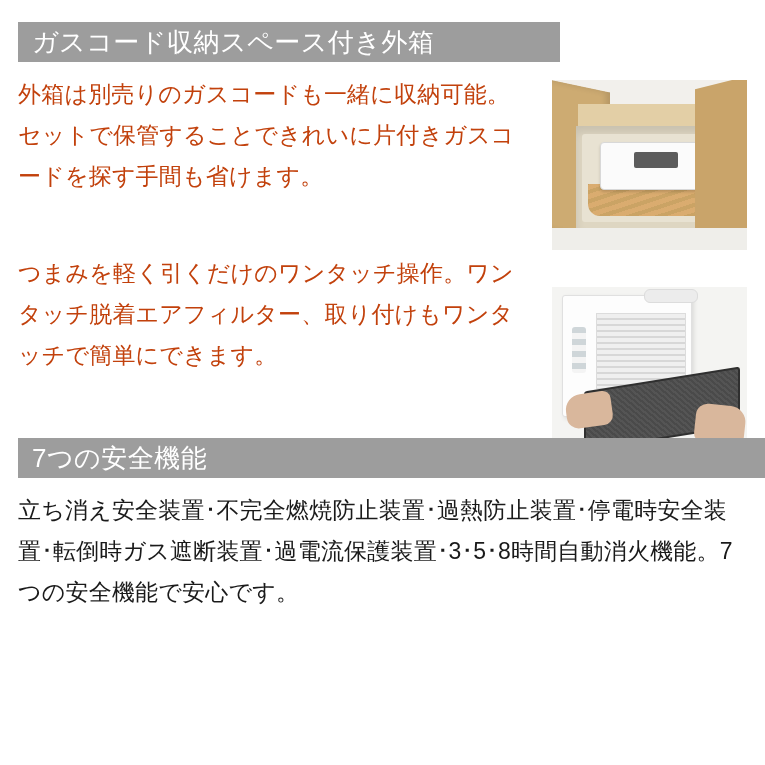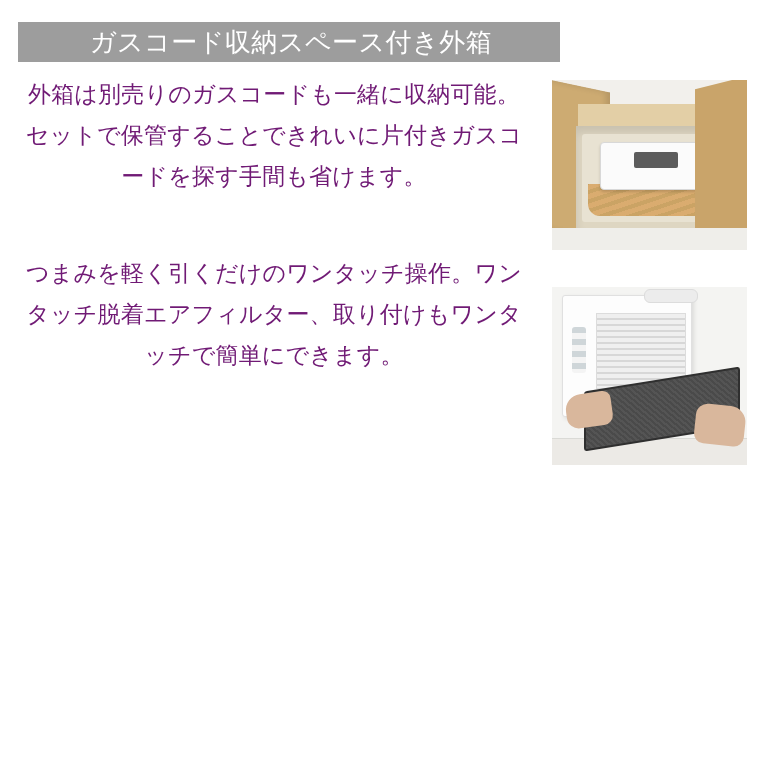--- a/index.html
+++ b/index.html
@@ -13,21 +13,20 @@
     font-family: "Liberation Sans", "DejaVu Sans", sans-serif;
     color: #141414;
     overflow: hidden;
   }
   .page {
     position: relative;
     width: 765px;
     height: 765px;
     box-sizing: border-box;
     padding: 22px 18px 15px 18px;
-    text-align: center;
   }
 
   
   .sec-head {
     background: #9d9d9d;
     color: #ffffff;
     font-size: 26px;
     line-height: 40px;
     height: 40px;
     padding: 0 10px 0 14px;
@@ -42,21 +41,21 @@
 
   .sec {
     position: relative;
   }
 
   .body-col {
     width: 512px;
     font-size: 23px;
     line-height: 1.78;
     letter-spacing: 0.2px;
-    color: #701a75;
+    color: #c2410c;
     padding-top: 12px;
   }
   .body-full {
     width: 729px;
     font-size: 23px;
     line-height: 1.78;
     letter-spacing: 0.2px;
     color: #1a1a1a;
     padding-top: 12px;
   }
@@ -213,14 +212,19 @@
       <div class="ph2-line"></div>
       <div class="ph2-floor"></div>
       <div class="ph2-filter"></div>
       <div class="ph2-hand1"></div>
       <div class="ph2-hand2"></div>
     </div>
   </div>
 
   <div class="spacer-2"></div>
 
+  <div class="sec">
+    <div class="sec-head full">7つの安全機能</div>
+
+    <div class="body-full">立ち消え安全装置･不完全燃焼防止装置･過熱防止装置･停電時安全装置･転倒時ガス遮断装置･過電流保護装置･3･5･8時間自動消火機能。7つの安全機能で安心です。</div>
+  </div>
 
 </div>
 
 </body></html>

